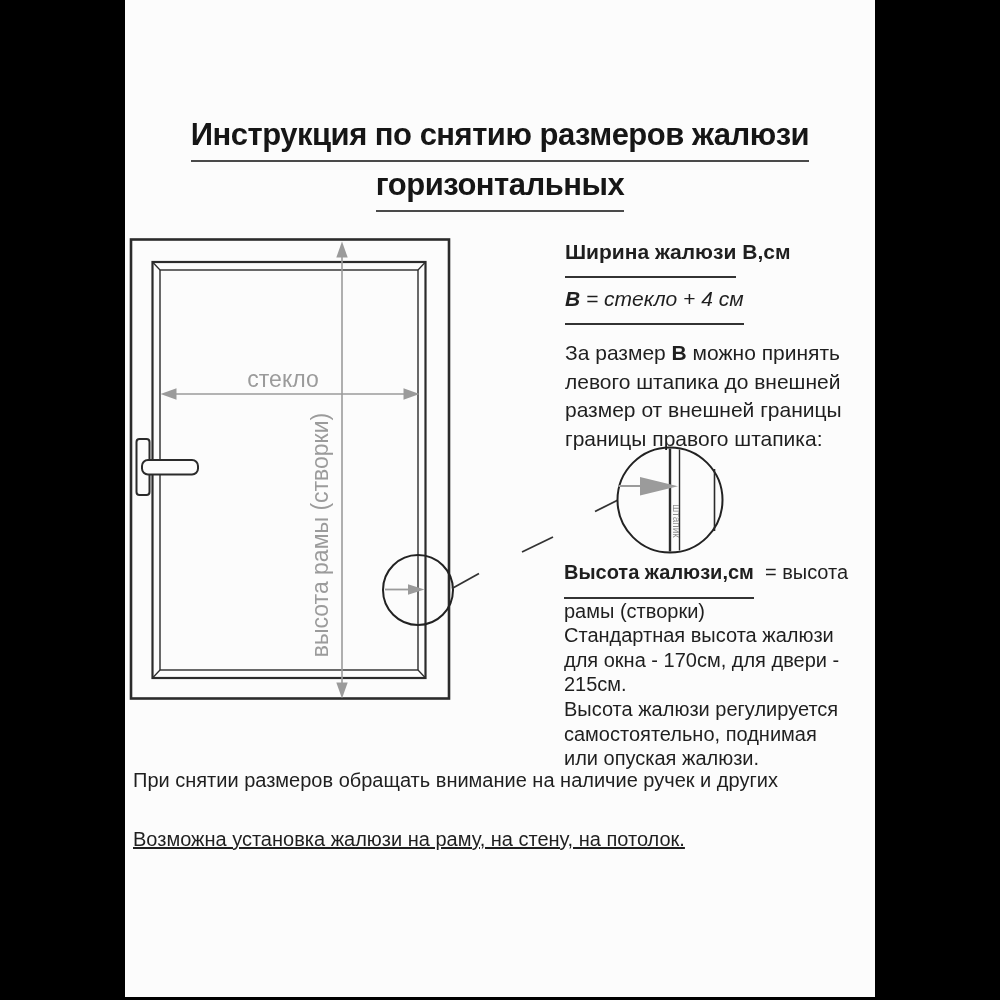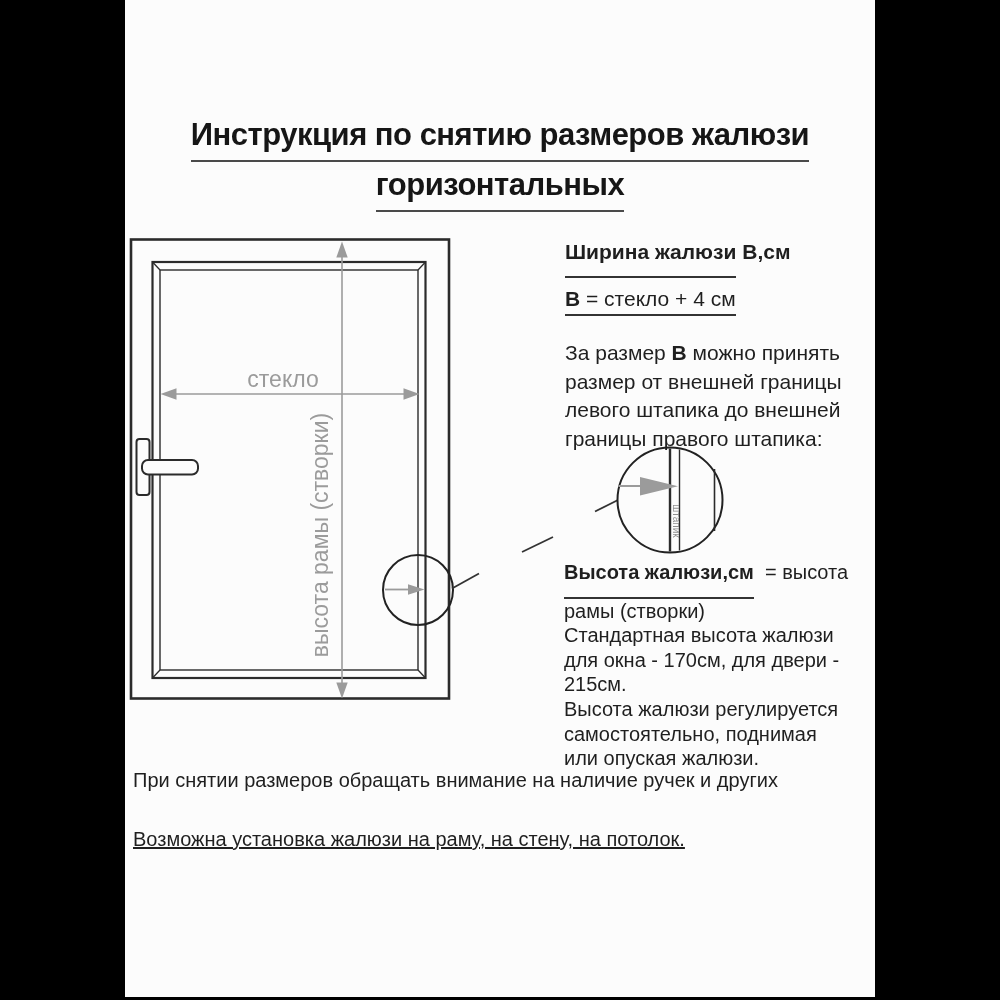--- a/index.html
+++ b/index.html
@@ -24,21 +24,21 @@
     display:inline-block;border-bottom:2.5px solid #4a4a4a;padding-bottom:3px;
   }
   
   .width-heading{
     left:565px;top:240px;font-size:21px;font-weight:bold;white-space:nowrap;
   }
   .u-head{display:inline-block;border-bottom:2px solid #333;padding-bottom:12px;}
   .formula{
     left:565px;top:287px;font-size:21px;white-space:nowrap;
   }
-  .u-formula{display:inline-block;border-bottom:2px solid #333;padding-bottom:3px;}
+  .u-formula{display:inline-block;border-bottom:2px solid #333;padding-bottom:12px;font-style:italic;}
   .b{font-weight:bold;}
   .width-para{
     left:565px;top:339px;font-size:21px;line-height:28.6px;white-space:nowrap;
   }
   .height-block{
     left:564px;top:560px;font-size:20px;line-height:24.6px;white-space:nowrap;
   }
   .height-block .rest{padding-left:11px;}
   
   .footer-1{
@@ -104,22 +104,22 @@
 <div class="abs width-heading">
   <span class="u-head">Ширина жалюзи</span><span> В,см</span>
 </div>
 
 <div class="abs formula">
   <span class="u-formula"><span class="b">В</span><span> = стекло + 4 см</span></span>
 </div>
 
 <div class="abs width-para">
   <div><span>За размер </span><span class="b">В</span><span> можно принять</span></div>
+  <div>левого штапика до внешней</div>
   <div>размер от внешней границы</div>
-  <div>левого штапика до внешней</div>
   <div>границы правого штапика:</div>
 </div>
 
 <div class="abs height-block">
   <div>
     <span class="u-head b">Высота жалюзи,см</span><span class="rest">= высота</span>
   </div>
   <div>рамы (створки)</div>
   <div>Стандартная высота жалюзи</div>
   <div>для окна - 170см, для двери -</div>

